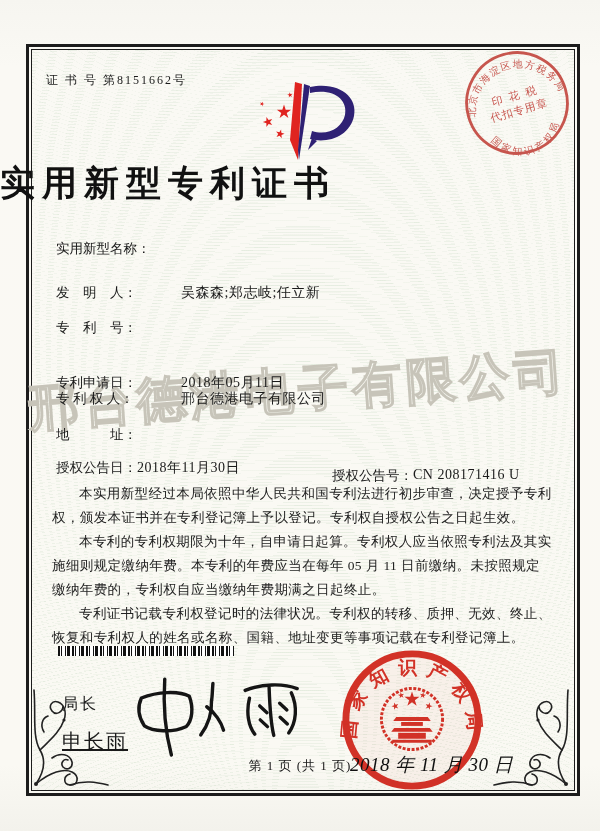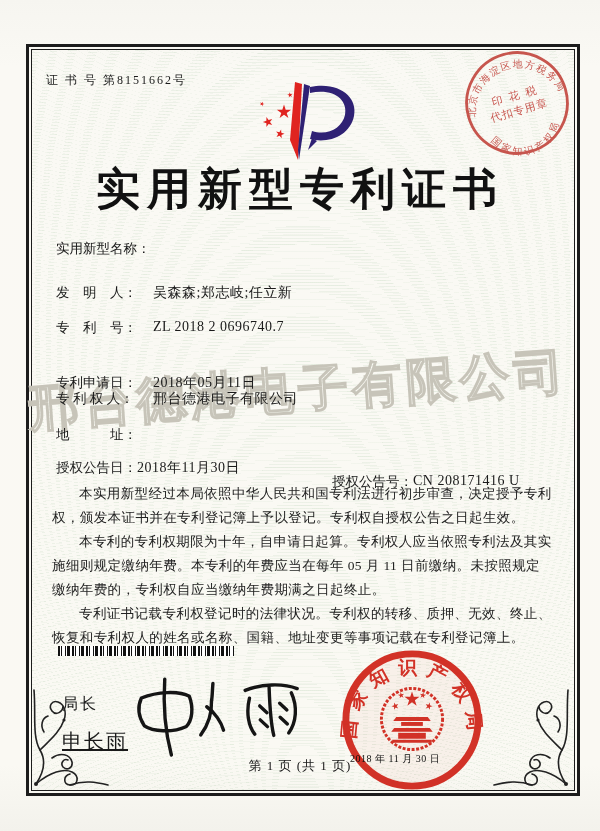--- a/index.html
+++ b/index.html
@@ -20,42 +20,42 @@
   }
   .frame-inner{
     position:absolute;inset:2px;border:1px solid #1c1c1c;
     background:
       repeating-radial-gradient(ellipse 620px 260px at 50% 108%, rgba(120,170,120,0.10) 0 1px, rgba(0,0,0,0) 1px 7px),
       repeating-radial-gradient(ellipse 700px 300px at 50% -8%, rgba(120,170,120,0.06) 0 1px, rgba(0,0,0,0) 1px 8px);
   }
   .cert-no{position:absolute;left:46px;top:72px;font-size:12px;letter-spacing:2px;}
   .logo{position:absolute;left:238px;top:80px;width:124px;height:82px;}
   .title{
-    position:absolute;left:0;right:0;top:160px;text-align:center;
-    font-size:44px;font-weight:600;letter-spacing:7px;color:#111;
+    position:absolute;left:0;right:0;top:160px;text-align:left;
+    font-size:35px;font-weight:600;letter-spacing:7px;color:#111;
   }
   .fields{position:absolute;left:56px;top:0;width:500px;}
-  .frow{position:absolute;display:flex;font-size:14px;white-space:nowrap;}
+  .frow{position:absolute;display:flex;font-size:14px;white-space:nowrap;gap:28px;}
   .flabel{display:inline-block;width:97px;font-size:13.5px;white-space:pre;flex:none;}
   .fvalue{font-size:14px;letter-spacing:0.5px;}
   .grant-row{position:absolute;left:56px;top:459px;width:500px;display:flex;font-size:13.5px;white-space:nowrap;}
-  .grant-right{position:absolute;left:276px;top:14px;display:flex;}
+  .grant-right{position:absolute;left:276px;top:8px;display:flex;}
   .paras{position:absolute;left:52px;top:482px;width:500px;font-size:13.5px;line-height:1.78;letter-spacing:0.4px;color:#222;}
   .paras p{margin:0;text-indent:2em;}
   .barcode{
     position:absolute;left:58px;top:646px;width:176px;height:10px;
     background:repeating-linear-gradient(90deg,
       #111 0 2px,#fff 2px 3px,#111 3px 4px,#fff 4px 7px,
       #111 7px 8px,#fff 8px 9px,#111 9px 12px,#fff 12px 14px);
   }
   .signer-title{position:absolute;left:62px;top:694px;font-size:16px;letter-spacing:2px;}
   .signer-name{position:absolute;left:62px;top:728px;font-size:20px;letter-spacing:2px;text-decoration:underline;}
   .signature{position:absolute;left:128px;top:668px;width:200px;height:92px;transform:rotate(-2deg);}
   .seal{position:absolute;left:338px;top:646px;width:148px;height:148px;opacity:0.93;}
-  .seal-date{position:absolute;left:350px;top:752px;font-size:10px;letter-spacing:0.5px;color:#111;z-index:6;}
+  .seal-date{position:absolute;left:350px;top:752px;font-size:19px;letter-spacing:0.5px;color:#111;z-index:6;font-style:italic;}
   .tax-stamp{position:absolute;left:460px;top:46px;width:114px;height:114px;transform:rotate(-16deg);opacity:0.85;}
   .watermark{
     position:absolute;left:28px;top:356px;width:566px;z-index:1;
     font-size:50px;font-weight:700;letter-spacing:4px;white-space:nowrap;
     color:transparent;-webkit-text-stroke:1.3px #c7c4b9;
     transform:rotate(-4deg);
   }
   .footer{position:absolute;left:0;right:0;top:757px;text-align:center;font-size:13px;letter-spacing:1px;}
   .flourish{position:absolute;top:688px;width:82px;height:100px;z-index:3;}
   .flourish.bl{left:30px;}
@@ -97,21 +97,20 @@
     <div class="fields">
       <div class="frow" style="top:240px">
         <span class="flabel">实用新型名称：</span>
       </div>
       <div class="frow" style="top:284px">
         <span class="flabel">发　明　人：</span>
         <span class="fvalue">吴森森;郑志岐;任立新</span>
       </div>
       <div class="frow" style="top:319px">
         <span class="flabel">专　利　号：</span>
-        <span class="fvalue">ZL 2018 2 0696740.7</span>
       </div>
       <div class="frow" style="top:374px">
         <span class="flabel">专利申请日：</span>
         <span class="fvalue">2018年05月11日</span>
       </div>
       <div class="frow" style="top:390px">
         <span class="flabel">专 利 权 人：</span>
         <span class="fvalue">邢台德港电子有限公司</span>
       </div>
       <div class="frow" style="top:426px">

